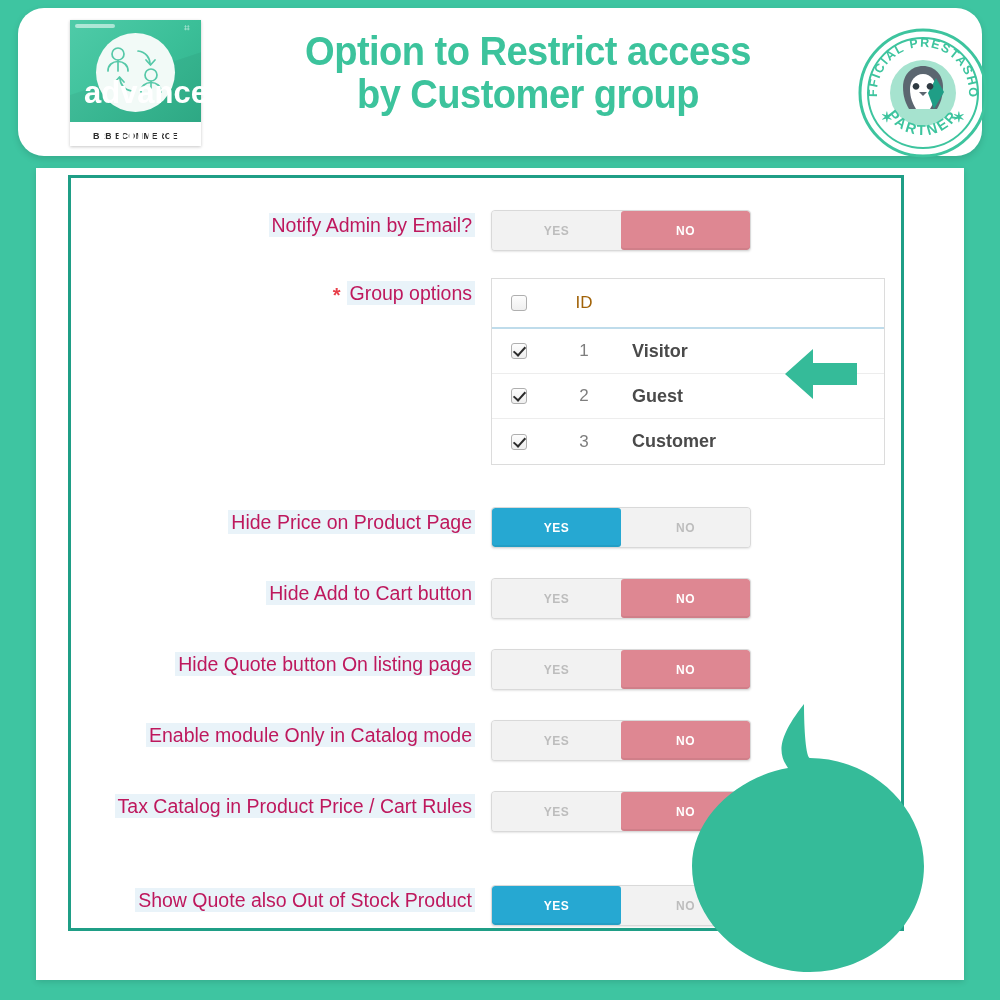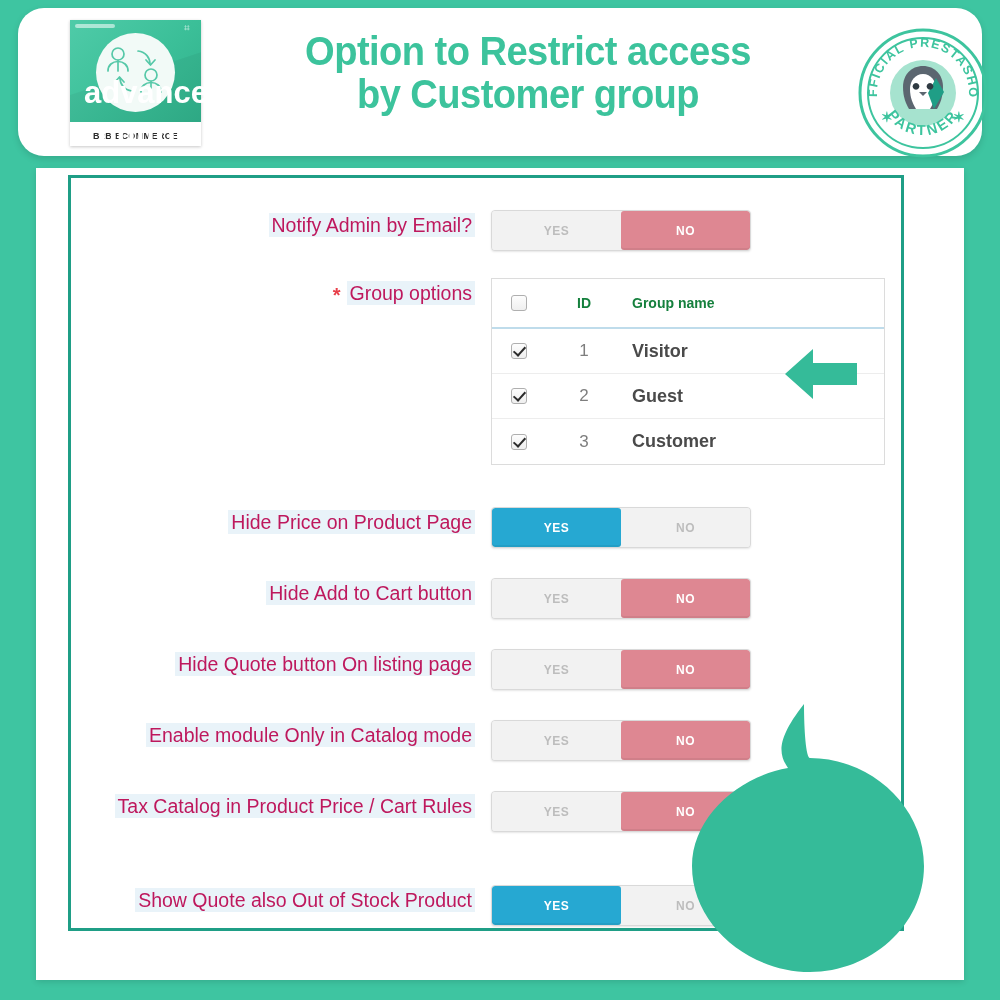--- a/index.html
+++ b/index.html
@@ -196,21 +196,21 @@
   .gt-head {
     height: 50px;
     border-bottom: 2px solid #BFDCEB;
   }
   .gt-row:last-child { border-bottom: none; }
   .gt-c-check { width: 54px; display: flex; align-items: center; justify-content: center; }
   .gt-c-id    { width: 76px; text-align: center; }
   .gt-c-name  { flex: 1; padding-left: 10px; }
 
   .gt-head .gt-c-id, .gt-head .gt-c-name {
-    color: #15803d; font-size: 14px; font-weight: bold;
+    color: #a16207; font-size: 17px;
   }
   .gt-body .gt-c-id { color: #7E7E7E; font-size: 17px; }
   .gt-body .gt-c-name { color: #4A4A4A; font-size: 18px; font-weight: bold; }
 
   .cbox {
     width: 16px; height: 16px;
     border: 1px solid #AFAFAF;
     border-radius: 3px;
     background: linear-gradient(#FDFDFD,#EFEFEF);
     position: relative;
@@ -330,21 +330,20 @@
         <div class="row-label-wrap">
           <span class="req-star">*</span><span class="row-label">Group options</span>
         </div>
 
         <div id="group-table">
           <div class="gt-row gt-head">
             <div class="gt-c-check">
               <span class="cbox"></span>
             </div>
             <div class="gt-c-id">ID</div>
-            <div class="gt-c-name">Group name</div>
           </div>
 
           <div class="gt-row gt-body">
             <div class="gt-c-check">
               <span class="cbox checked"></span>
             </div>
             <div class="gt-c-id">1</div>
             <div class="gt-c-name">Visitor</div>
           </div>
 

